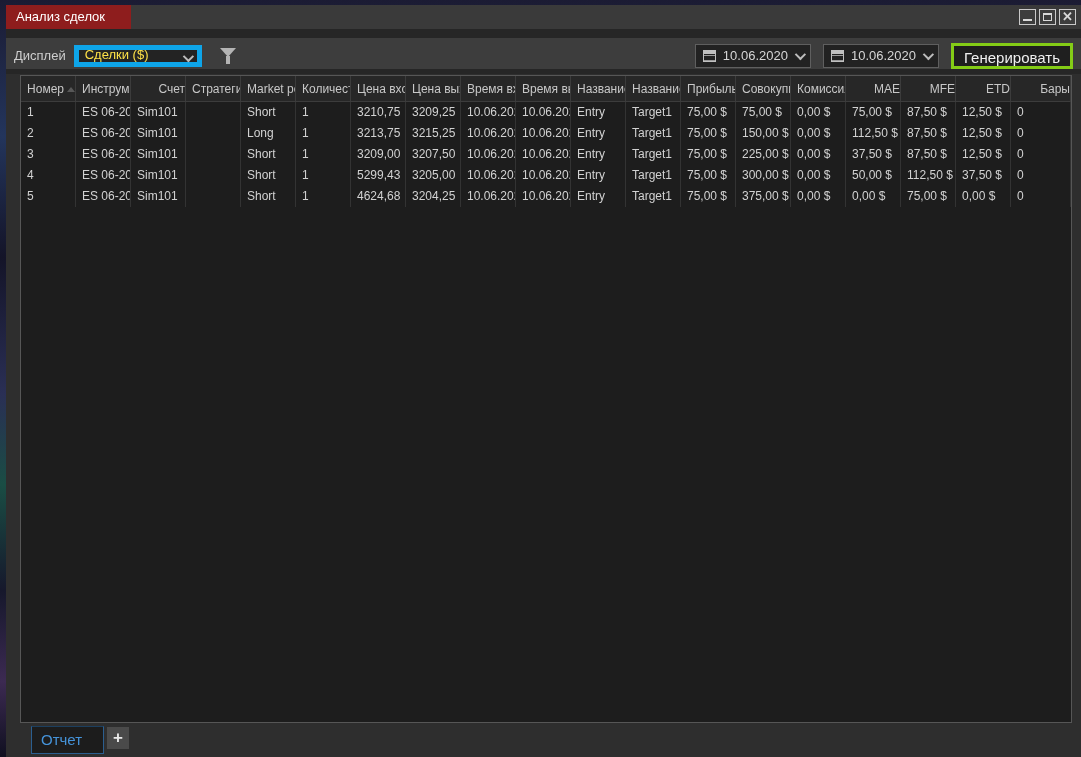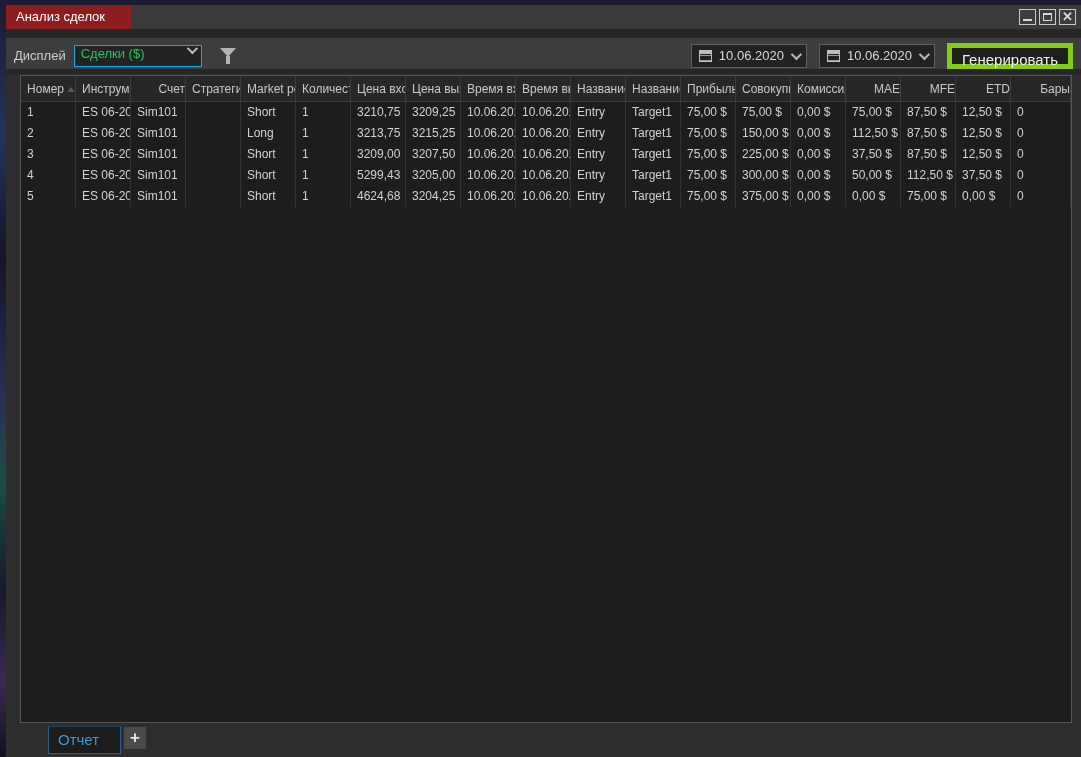--- a/index.html
+++ b/index.html
@@ -28,42 +28,42 @@
   .wbtn .max-glyph { position:absolute; left:3px; right:3px; top:3px; bottom:3px; border:1px solid #d9d9d9; border-top-width:2px; }
   .wbtn .close-glyph { position:absolute; left:0; right:0; top:0; bottom:0; color:#d9d9d9; font-size:13px; font-weight:bold; line-height:14px; text-align:center; }
   
   .seam { height:9px; background:#262626; }
   .toolbar {
     height:36px; background:#3d3d3d; display:flex; align-items:center;
     padding:4px 8px 0 8px; border-bottom:5px solid #262626;
   }
   .tb-label { font-size:13px; color:#cfcfcf; margin-right:8px; }
   .dropdown {
-    width:128px; height:22px; background:#232323; border:1px solid #0ea5e9;
-    display:flex; align-items:flex-start; padding:0 6px; font-size:13px; color:#22c55e;
+    width:128px; height:22px; background:#232323; border:5px solid #0ea5e9;
+    display:flex; align-items:flex-end; padding:0 6px; font-size:13px; color:#fde047;
   }
   .dropdown .dd-text { flex:1; white-space:nowrap; overflow:hidden; }
   .chev {
     width:8px; height:8px; border-right:2px solid #bdbdbd; border-bottom:2px solid #bdbdbd;
     transform:rotate(45deg) translateY(-2px); flex:0 0 auto;
   }
   .funnel-wrap { margin-left:18px; width:16px; height:16px; position:relative; cursor:pointer; }
   .funnel-top { width:0; height:0; border-left:8px solid transparent; border-right:8px solid transparent; border-top:9px solid #b4b4b4; }
   .funnel-stem { position:absolute; left:6px; top:8px; width:4px; height:8px; background:#b4b4b4; }
   .tb-right { margin-left:auto; display:flex; align-items:center; gap:12px; }
   .datebox {
     height:24px; background:#222222; border:1px solid #5f5f5f;
     display:flex; align-items:center; padding:0 7px; gap:7px; font-size:13px; color:#d6d6d6;
   }
   .cal-icon { width:13px; height:12px; border:1px solid #c0c0c0; background:
     linear-gradient(180deg,#c0c0c0 0 3px, transparent 3px),
     repeating-linear-gradient(180deg, transparent 0 4px, #9a9a9a 4px 5px);
   }
   .gen-btn {
-    height:26px; background:#1f1f1f; border:5px solid #84cc16; color:#f0f0f0;
+    height:26px; background:#1f1f1f; border:3px solid #84cc16; color:#f0f0f0;
     font-size:15px; padding:0 10px; line-height:24px; cursor:pointer; white-space:nowrap;
   }
   
   .panel {
     position:absolute; left:14px; top:70px; width:1052px; height:648px;
     border:1px solid #565656; background:#1d1d1d; overflow:hidden;
   }
   .thead { display:flex; height:26px; background:#272727; border-bottom:1px solid #3c3c3c; }
   .th {
     flex:0 0 55px; font-size:12px; color:#c8c8c8; line-height:26px;
@@ -78,21 +78,21 @@
   }
   .trow { display:flex; height:21px; }
   .td {
     flex:0 0 55px; font-size:12px; color:#d2d2d2; line-height:21px;
     padding-left:6px; border-right:1px solid #333333; white-space:nowrap; overflow:hidden;
   }
   .td:last-child { flex:1 1 auto; }
   
   .tabbar { position:absolute; left:14px; bottom:0; height:31px; display:flex; align-items:flex-start; }
   .tab-report {
-    margin-left:28px; width:73px; height:28px; background:#1c1c1c;
+    margin-left:11px; width:73px; height:28px; background:#1c1c1c;
     border:1px solid #2b5e8f; border-top-color:#1c3f5f;
     color:#4593d9; font-size:15px; line-height:26px; padding-left:9px; cursor:pointer;
   }
   .add-tab {
     margin-left:3px; margin-top:1px; width:22px; height:22px; background:#4a4a4a;
     color:#e8e8e8; font-size:17px; font-weight:bold; line-height:21px; text-align:center; cursor:pointer;
   }
 </style>
 </head>
 <body>

